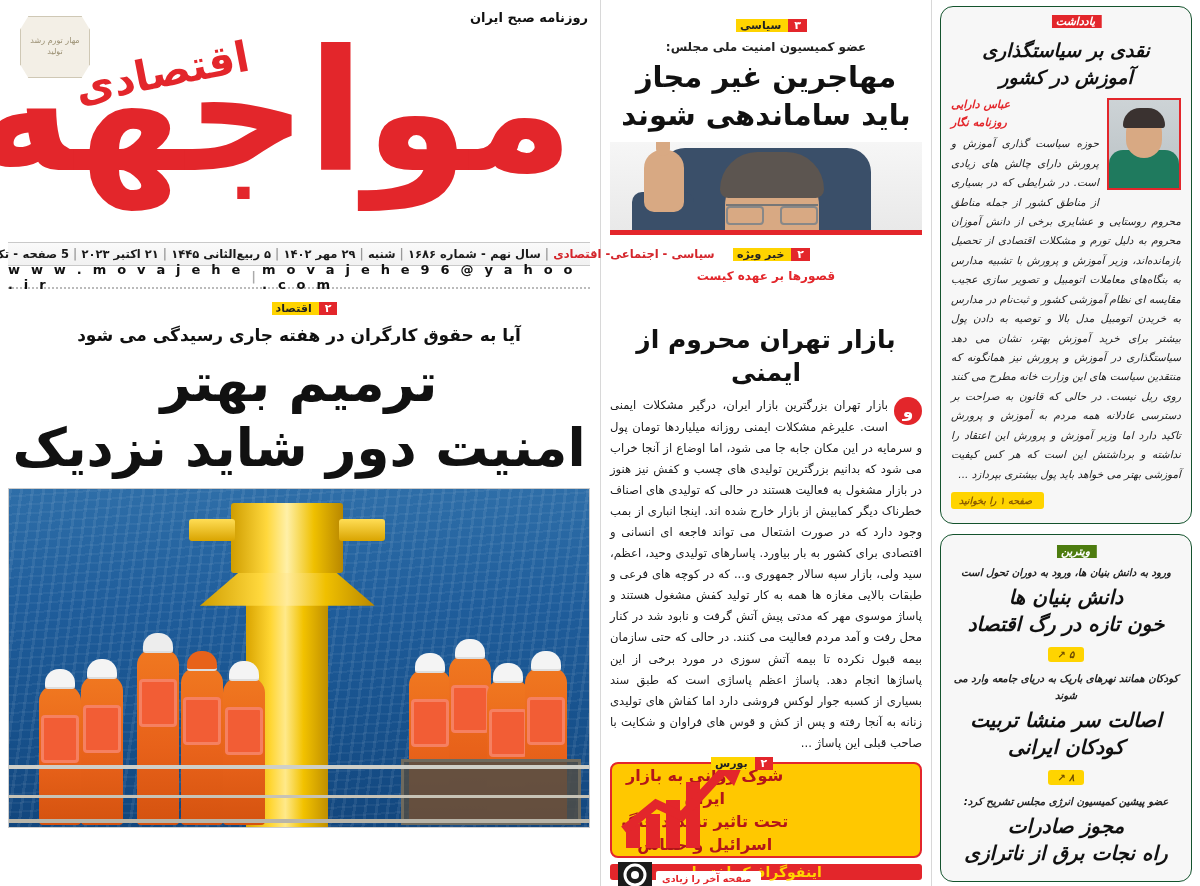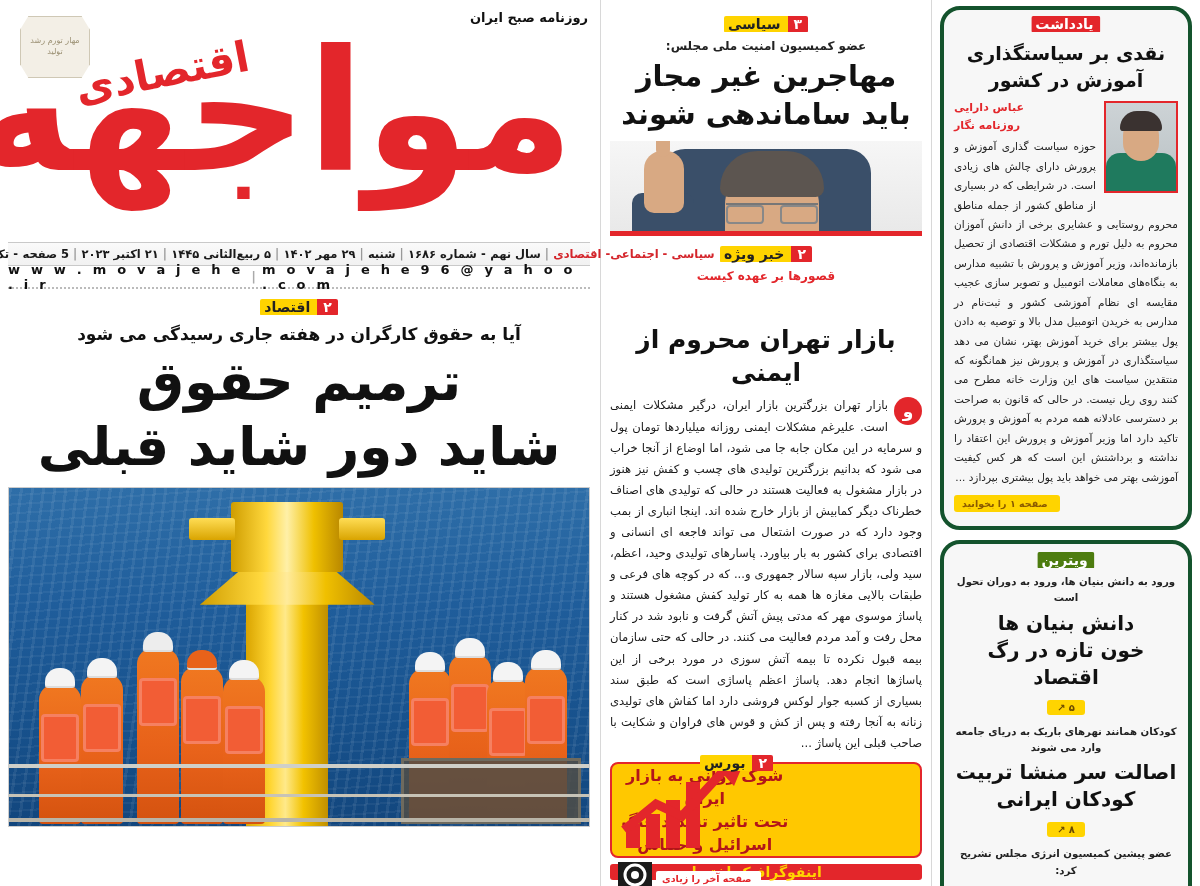--- a/index.html
+++ b/index.html
@@ -122,26 +122,27 @@
     letter-spacing: 3.2px;
     color: #111;
     direction: ltr;
     border-bottom: 2px dotted #bbb;
   }
   .web-band .pipe { margin: 0 6px; color: #aaa; letter-spacing: 0; }
 
   .section-tag {
     display: inline-flex;
     flex-direction: row-reverse;
-    align-items: flex-start;
+    align-items: center;
     height: 17px;
-    font-size: 14px;
+    font-size: 11px;
     font-weight: bold;
     overflow: hidden;
     border-radius: 2px;
+    margin-left: 11px;
   }
   .section-tag .t-name {
     background: #ffd400;
     color: #222;
     padding: 0 7px 0 4px;
     display: flex; align-items: center;
   }
   .section-tag .t-num {
     background: #e3262b;
     color: #fff;
@@ -467,25 +468,26 @@
     top: 2px; right: 6px;
     font-size: 34px;
     font-weight: bold;
     color: #f2b3b5;
     letter-spacing: 2px;
     z-index: 0;
     pointer-events: none;
   }
   .card {
     background: #f7f7f7;
-    border: 4px solid #14532d;
-    border-radius: 20px;
+    border: 1px solid #14532d;
+    border-radius: 13px;
     padding: 8px 10px 14px;
     position: relative;
     z-index: 1;
+    font-style: italic;
   }
   .note-tag {
     position: absolute;
     top: 6px; left: 50%; transform: translateX(-50%);
     z-index: 3;
   }
   .note-tag .t-name { background: #e3262b; color: #fff; }
   .note-headline {
     margin-top: 22px;
     text-align: center;
@@ -626,22 +628,22 @@
     <div class="tag-center">
       <span class="section-tag">
         <span class="t-name">اقتصاد</span>
         <span class="t-num">۲</span>
       </span>
     </div>
 
     <div class="kicker-lead">آیا به حقوق کارگران در هفته جاری رسیدگی می شود</div>
 
     <div class="lead-headline">
-      <div>ترمیم حقوق</div>
-      <div>شاید دور شاید  قبلی</div>
+      <div>ترمیم بهتر</div>
+      <div>امنیت دور شاید  نزدیک</div>
     </div>
 
     <div class="lead-photo">
       <div class="sea-ripple"></div>
       <div class="rig-column"></div>
       <div class="rig-flare"></div>
       <div class="rig-head">
         <div class="rig-arm l"></div>
         <div class="rig-arm r"></div>
       </div>

